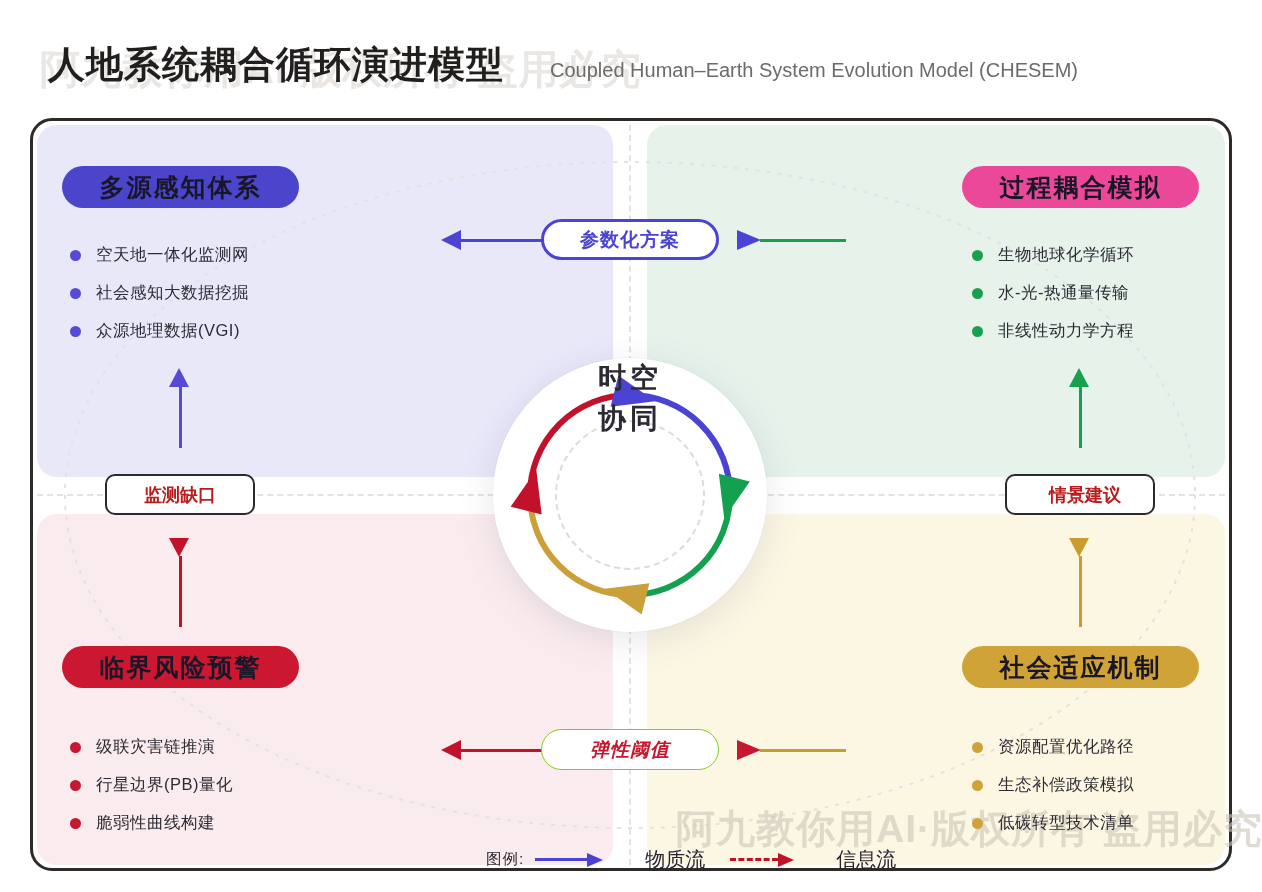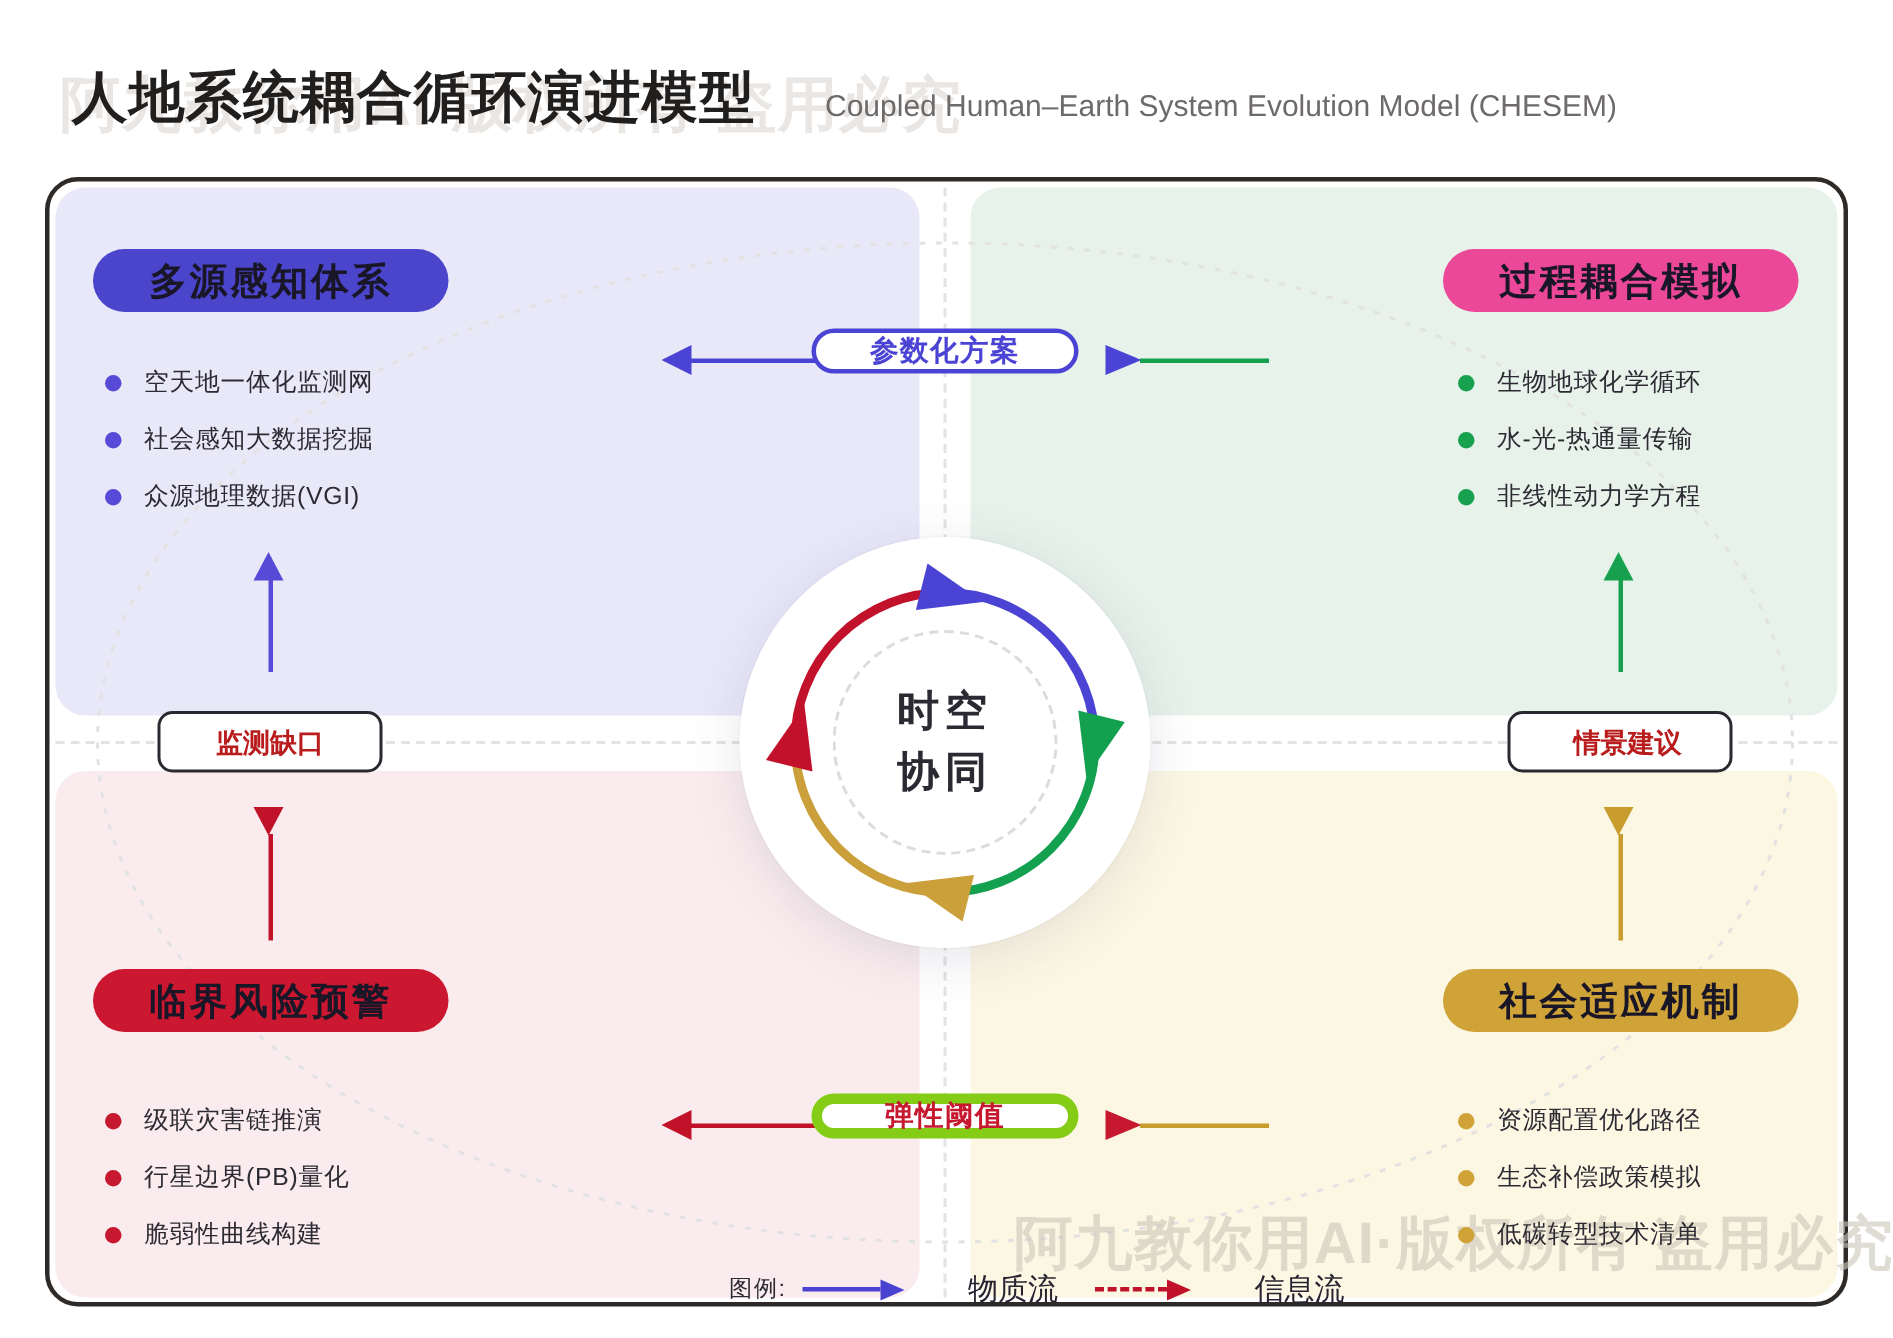--- a/index.html
+++ b/index.html
@@ -45,25 +45,25 @@
   .it-tr { left:972px; top:243px; }
   .it-bl { left:70px;  top:735px; }
   .it-br { left:972px; top:735px; }
   .item { display:flex; align-items:center; gap:15px; height:24px; margin-bottom:14px; }
   .dot { width:11px; height:11px; border-radius:50%; flex:0 0 auto; }
   .dot-purple { background:#564ad6; } .dot-green { background:#17a14f; }
   .dot-red { background:#c6182f; }   .dot-gold { background:#d0a338; }
   .item span.txt { font-size:16.5px; font-weight:500; color:#2c2b33; white-space:nowrap; letter-spacing:.5px; }
 
   
-  .c-pill { position:absolute; width:178px; height:30px; background:#fff; border-radius:22px;
+  .c-pill { position:absolute; width:178px; height:41px; background:#fff; border-radius:22px;
             display:flex; align-items:center; justify-content:center; font-size:19px; font-weight:800;
             letter-spacing:1px; z-index:5; white-space:nowrap; }
   .cp-top    { left:541px; top:219px; border:3px solid #4b43d4; color:#4b43d4; }
-  .cp-bottom { left:541px; top:729px; border:7px solid #84cc16; color:#c6182f; }
+  .cp-bottom { left:541px; top:729px; border:1px solid #84cc16; color:#c6182f;font-style:italic; }
   .c-box { position:absolute; width:150px; height:41px; background:#fff; border:2.5px solid #2b2930;
            border-radius:10px; display:flex; align-items:center; justify-content:center;
            font-size:18px; font-weight:700; color:#b91c1c; z-index:5; white-space:nowrap; }
   .cb-left  { left:105px;  top:474px; }
   .cb-right { left:1005px; top:474px;padding-left:10px; }
 
   
   .shaft-h { position:absolute; height:3px; z-index:4; }
   .shaft-v { position:absolute; width:3px; z-index:4; }
   .tri { position:absolute; width:0; height:0; z-index:4; }
@@ -72,21 +72,21 @@
   .tri-up     { border-left:10px solid transparent; border-right:10px solid transparent; border-bottom:19px solid; }
   .tri-down   { border-left:10px solid transparent; border-right:10px solid transparent; border-top:19px solid; }
 
   
   .center-circle { position:absolute; left:493px; top:358px; width:274px; height:274px; border-radius:50%;
                    background:#fff; box-shadow:0 8px 36px rgba(70,70,110,.13), 0 0 0 1px rgba(0,0,0,.02);
                    z-index:6; }
   .inner-dashed { position:absolute; left:62px; top:62px; width:150px; height:150px; border-radius:50%;
                   border:2px dashed #dcdcdc; }
   .center-label { position:absolute; inset:0; display:flex; flex-direction:column; align-items:center;
-                  justify-content:center; font-size:28px; font-weight:800; color:#2b2a33;
+                  font-size:28px; font-weight:800; color:#2b2a33;
                   letter-spacing:4px; line-height:1.45; }
   .cycle-svg { position:absolute; inset:0; width:274px; height:274px; }
 
   
   .legend { position:absolute; left:486px; top:822px; display:flex; align-items:center; gap:11px;
             z-index:7;margin-top:24px; }
   .legend .lg-label { font-size:15.5px; color:#2b2a33; letter-spacing:1px; }
   .lg-arrow { display:flex; align-items:center; }
   .lg-shaft-solid { width:52px; height:3px; background:#4a43d2; }
   .lg-shaft-dash { width:48px; height:0; border-top:3px dashed #c01228; }

